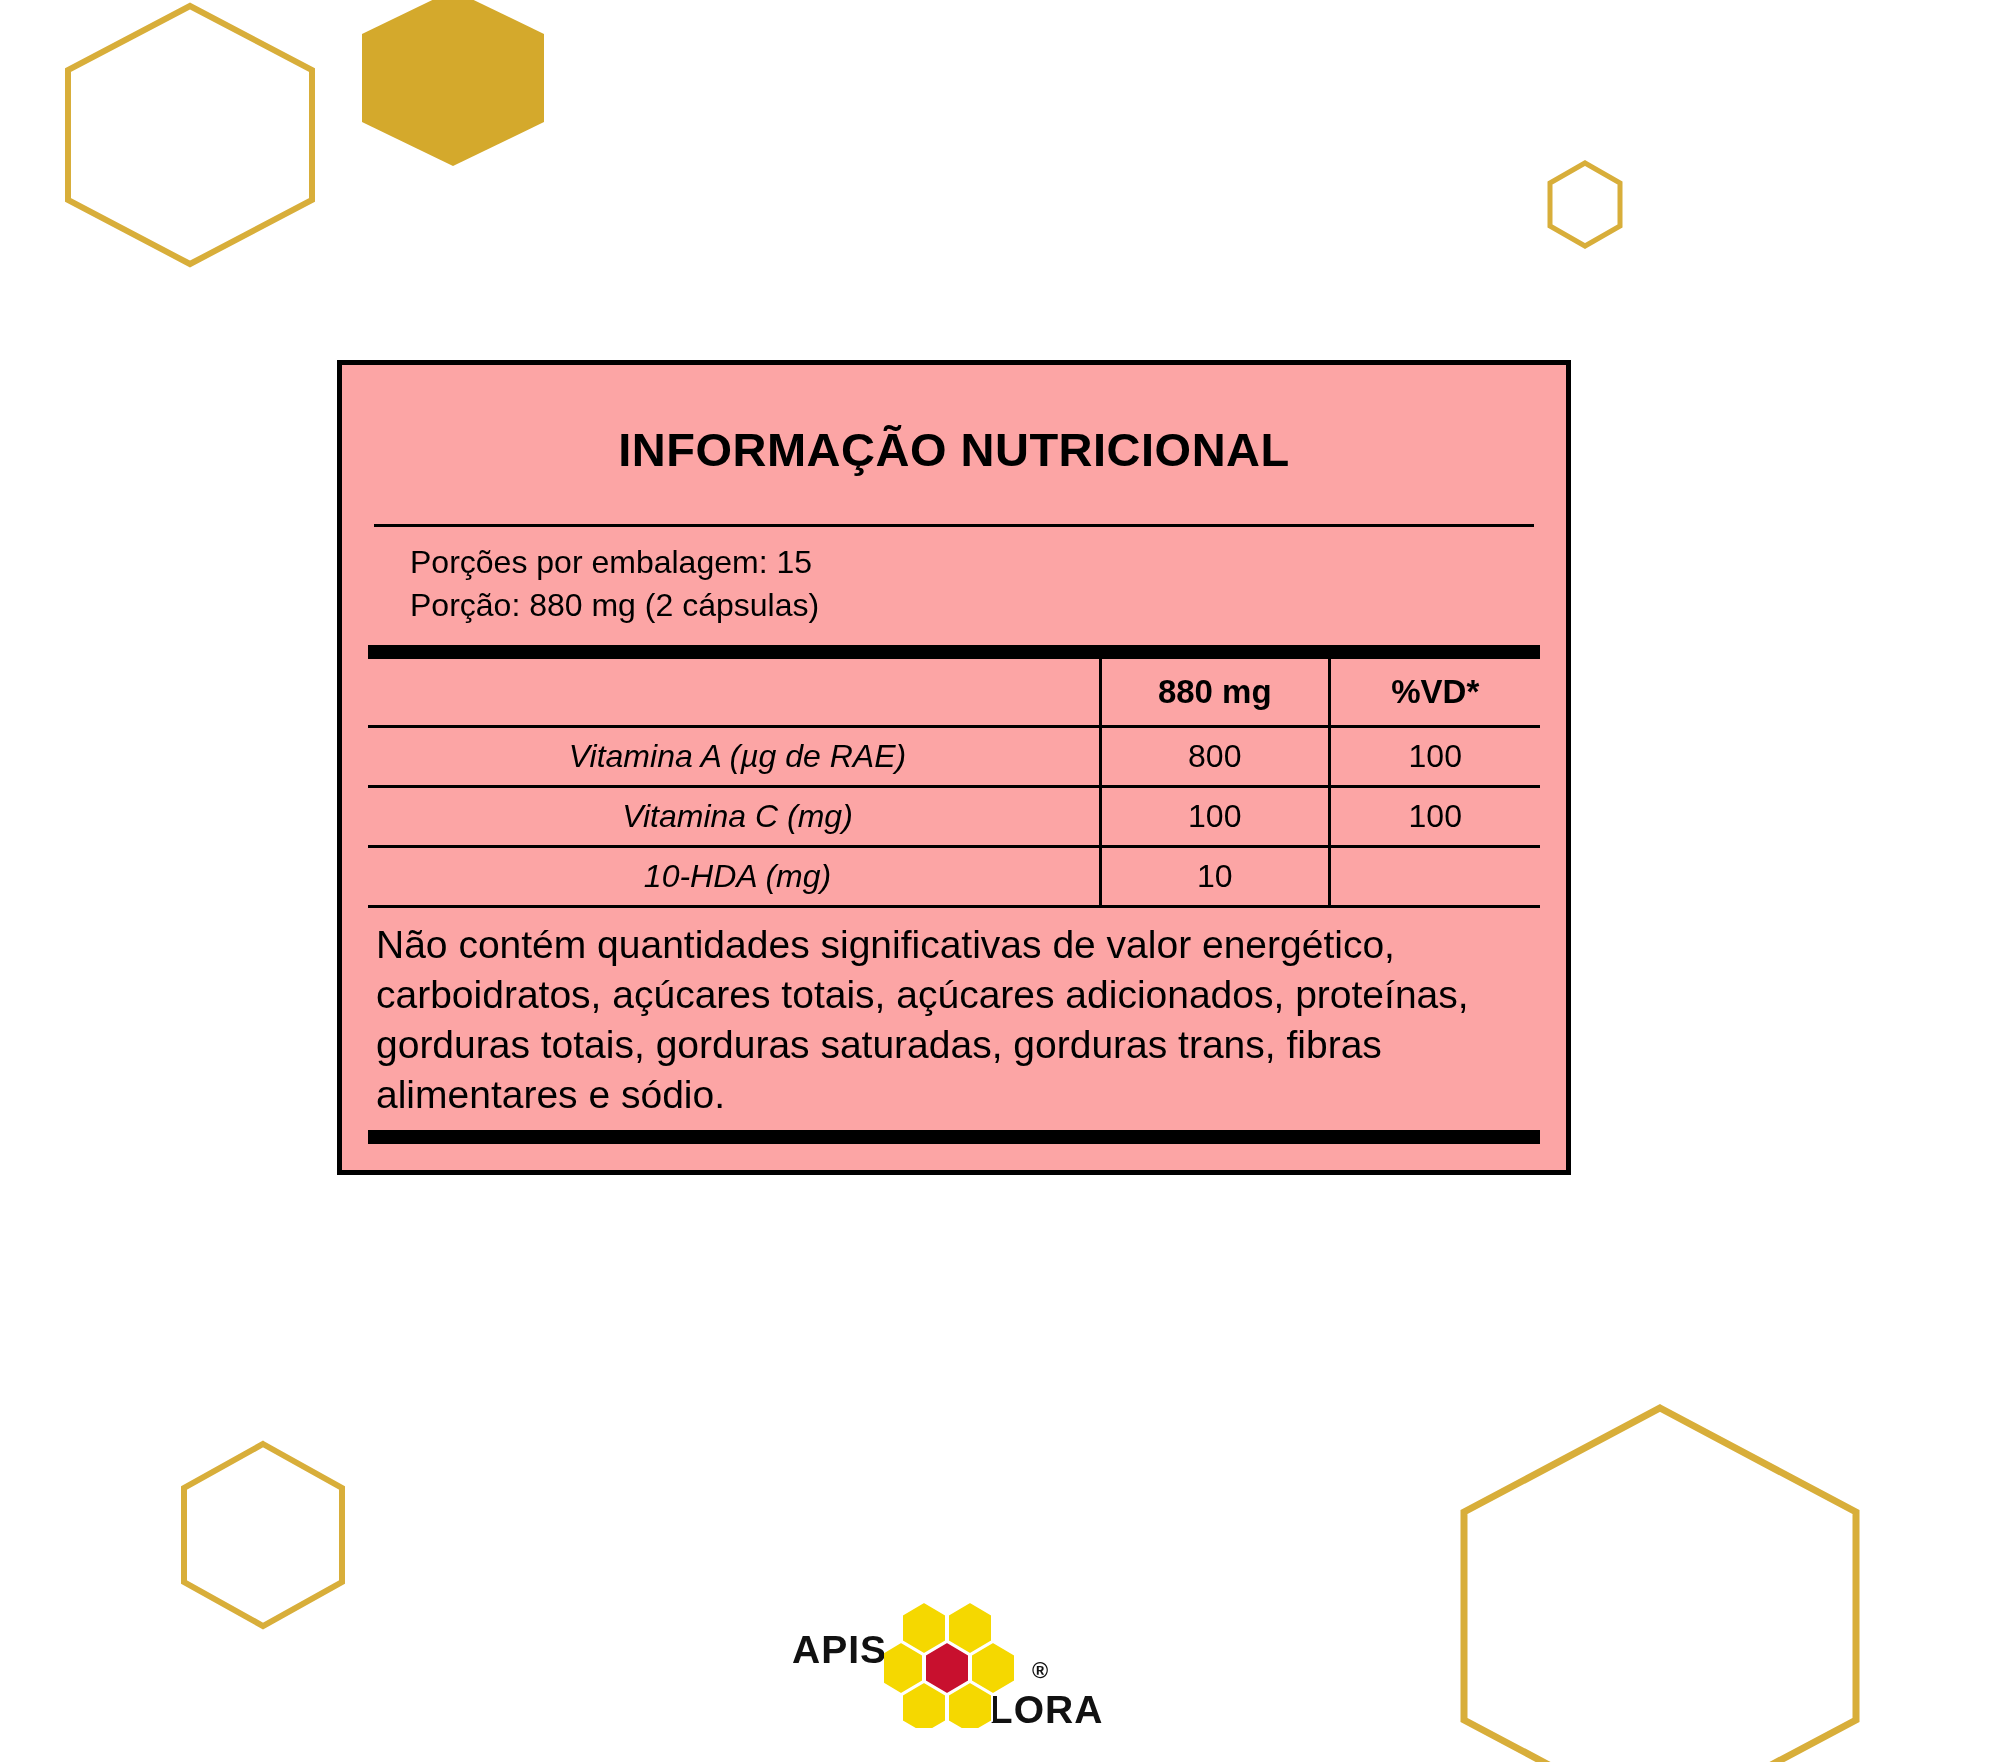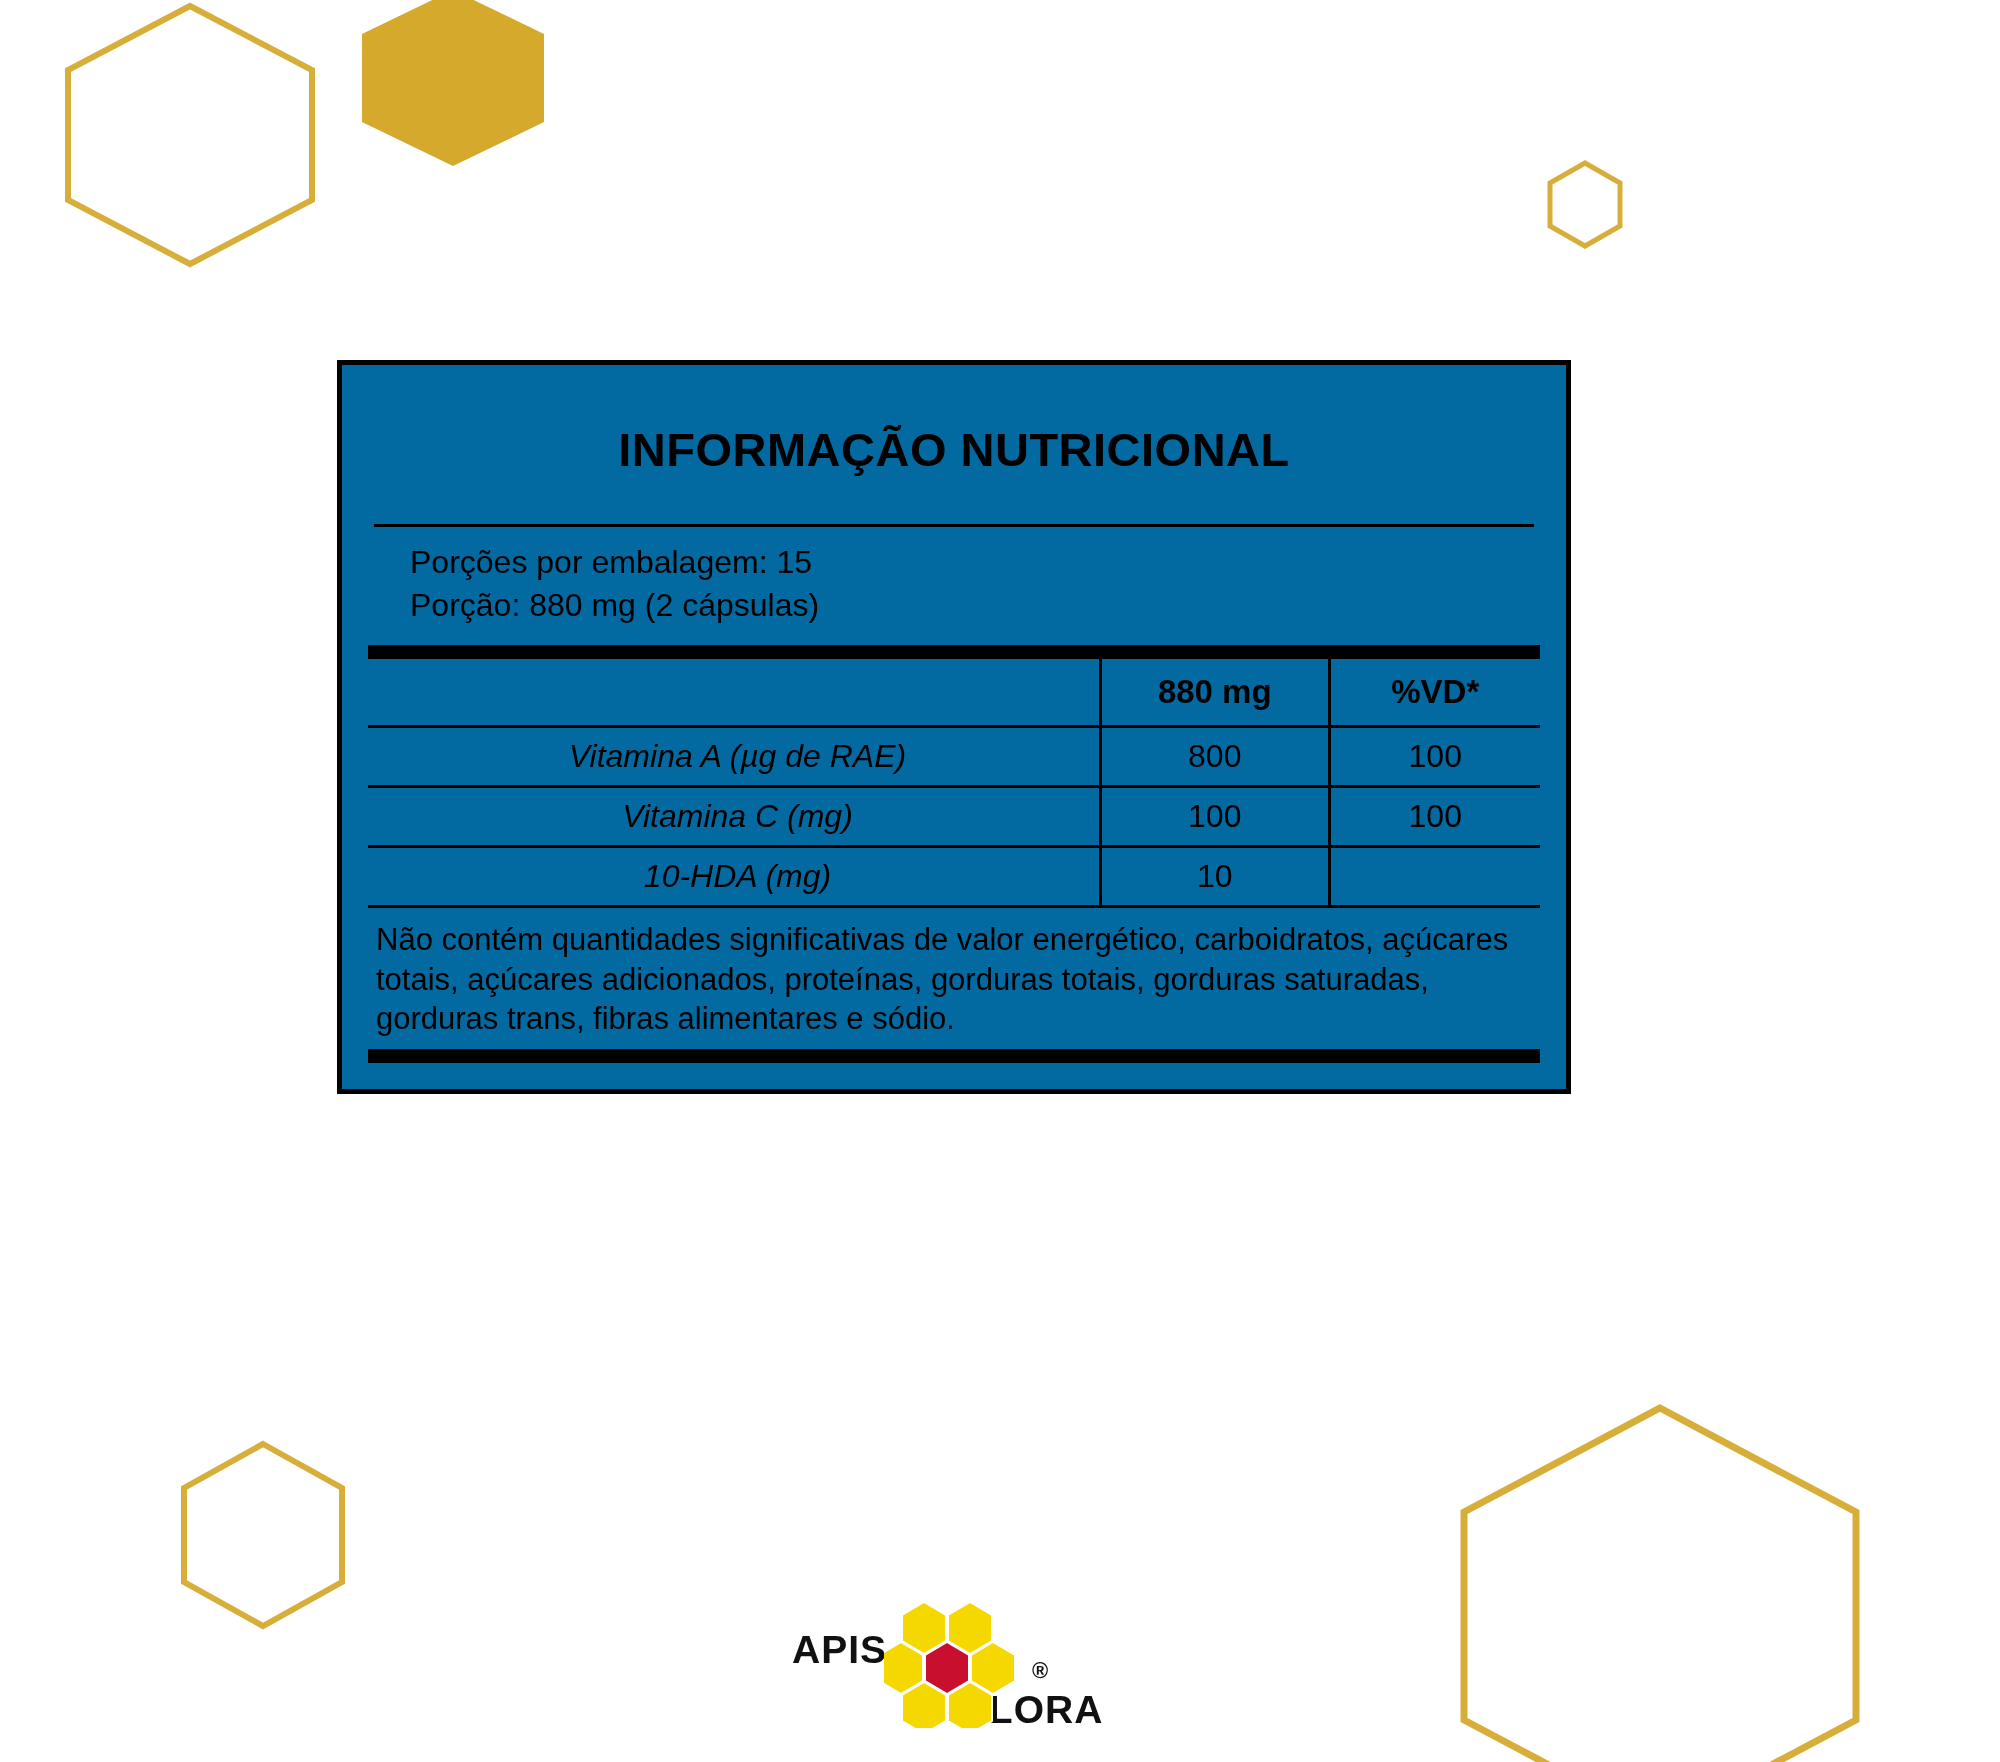--- a/index.html
+++ b/index.html
@@ -24,21 +24,21 @@
   .hex svg { display: block; }
 
   
   .panel {
     position: absolute;
     left: 337px;
     top: 360px;
     width: 1234px;
     box-sizing: border-box;
     border: 5px solid #000000;
-    background: #0369a1;
+    background: #fca5a5;
     padding: 18px 26px 26px 26px;
   }
 
   .panel-title {
     text-align: center;
     font-size: 47px;
     font-weight: bold;
     letter-spacing: 0.5px;
     line-height: 1.1;
     padding: 10px 0 16px 0;
@@ -99,21 +99,21 @@
     padding-left: 8px;
     font-style: italic;
   }
   table.nutri td.num {
     text-align: center;
   }
   
   table.nutri .sep-left  { border-left: 3px solid #000000; }
 
   .note {
-    font-size: 31px;
+    font-size: 39px;
     line-height: 1.28;
     padding: 12px 6px 4px 8px;
     border-top: 3px solid #000000;
   }
 
   .footnote {
     font-size: 31px;
     line-height: 1.3;
     padding: 16px 6px 6px 8px;
   }

